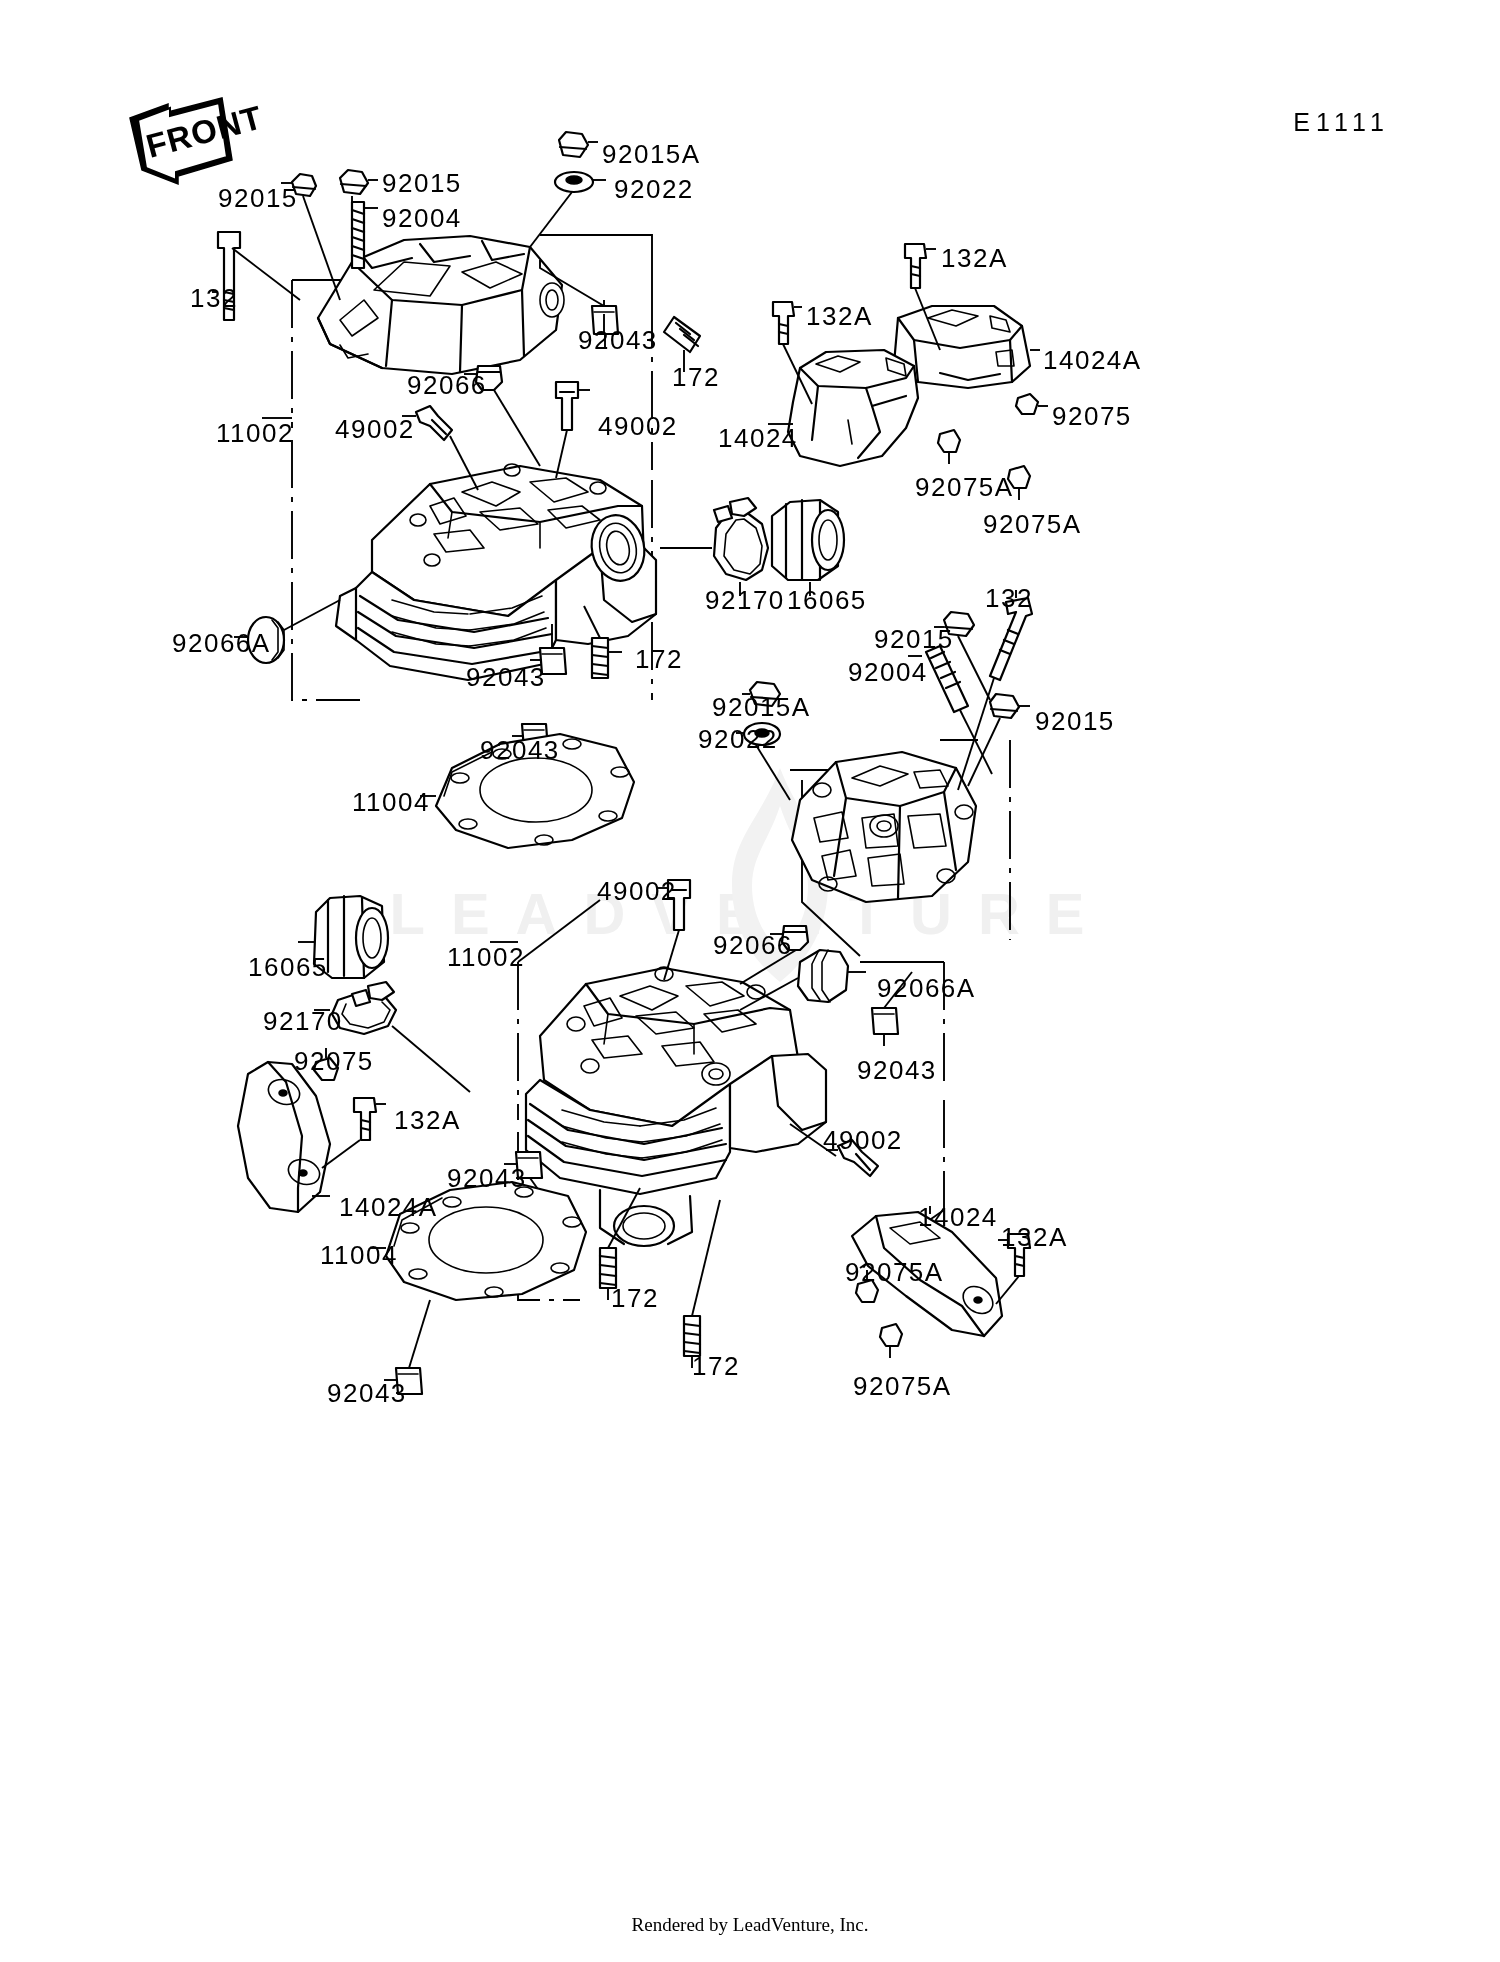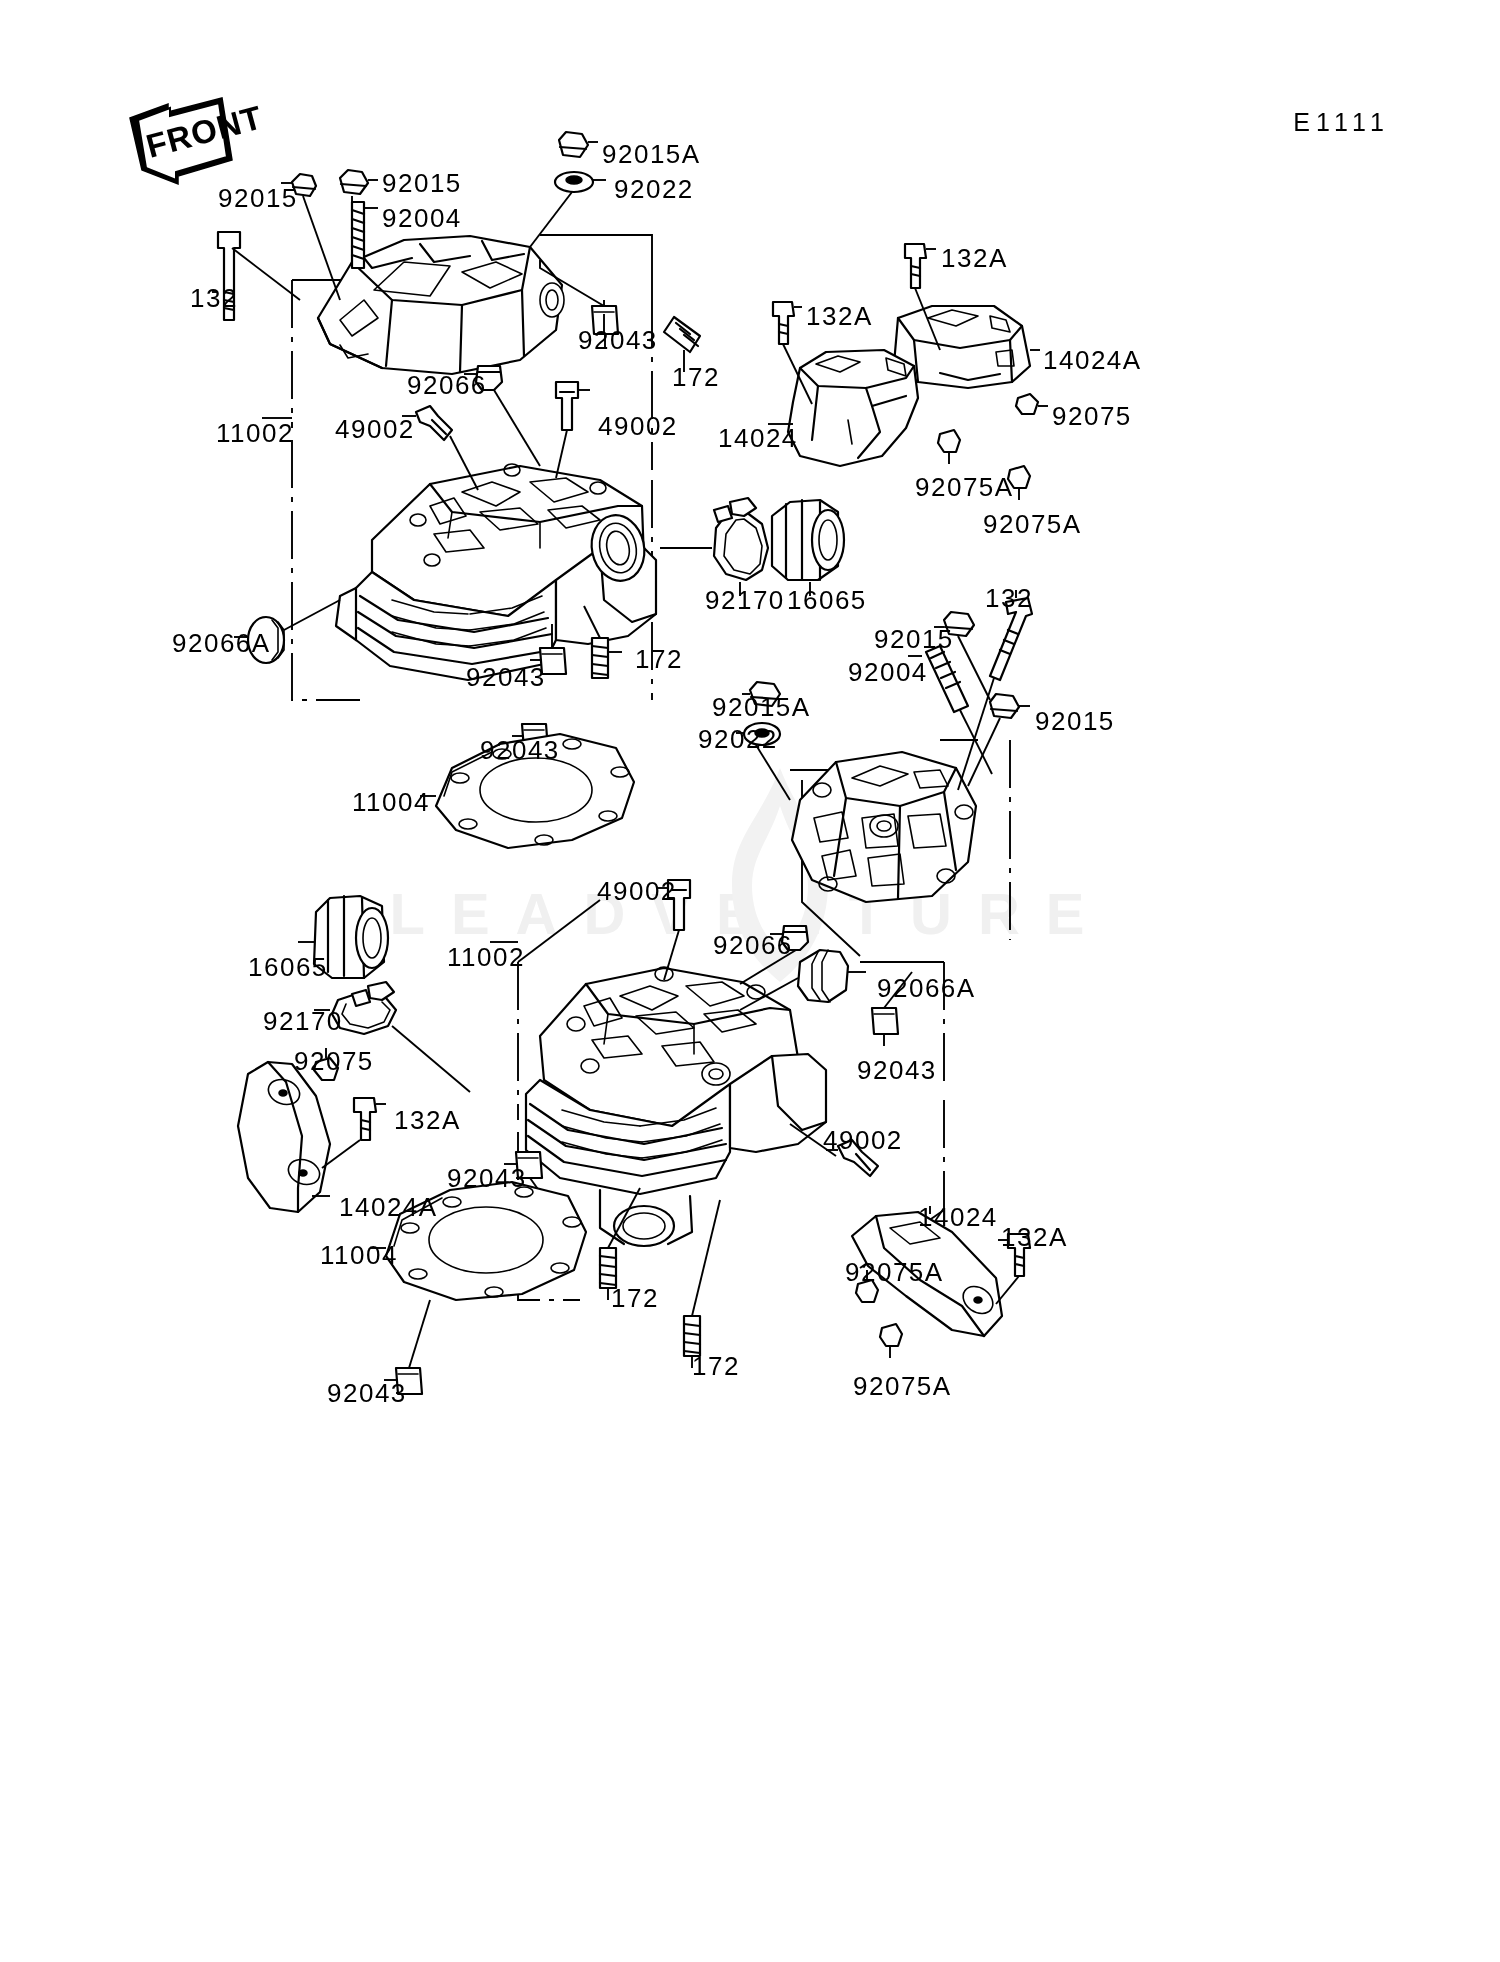--- a/index.html
+++ b/index.html
@@ -662,14 +662,15 @@
   <div class="lbl" style="left:918px; top:1202px;">14024</div>
   <div class="lbl" style="left:1001px; top:1222px;">132A</div>
   <div class="lbl" style="left:339px; top:1192px;">14024A</div>
   <div class="lbl" style="left:320px; top:1240px;">11004</div>
   <div class="lbl" style="left:611px; top:1283px;">172</div>
   <div class="lbl" style="left:845px; top:1257px;">92075A</div>
   <div class="lbl" style="left:692px; top:1351px;">172</div>
   <div class="lbl" style="left:853px; top:1371px;">92075A</div>
   <div class="lbl" style="left:327px; top:1378px;">92043</div>
 
+  <div class="footer">Rendered by LeadVenture, Inc.</div>
 
 </div>
 
 </body></html>

